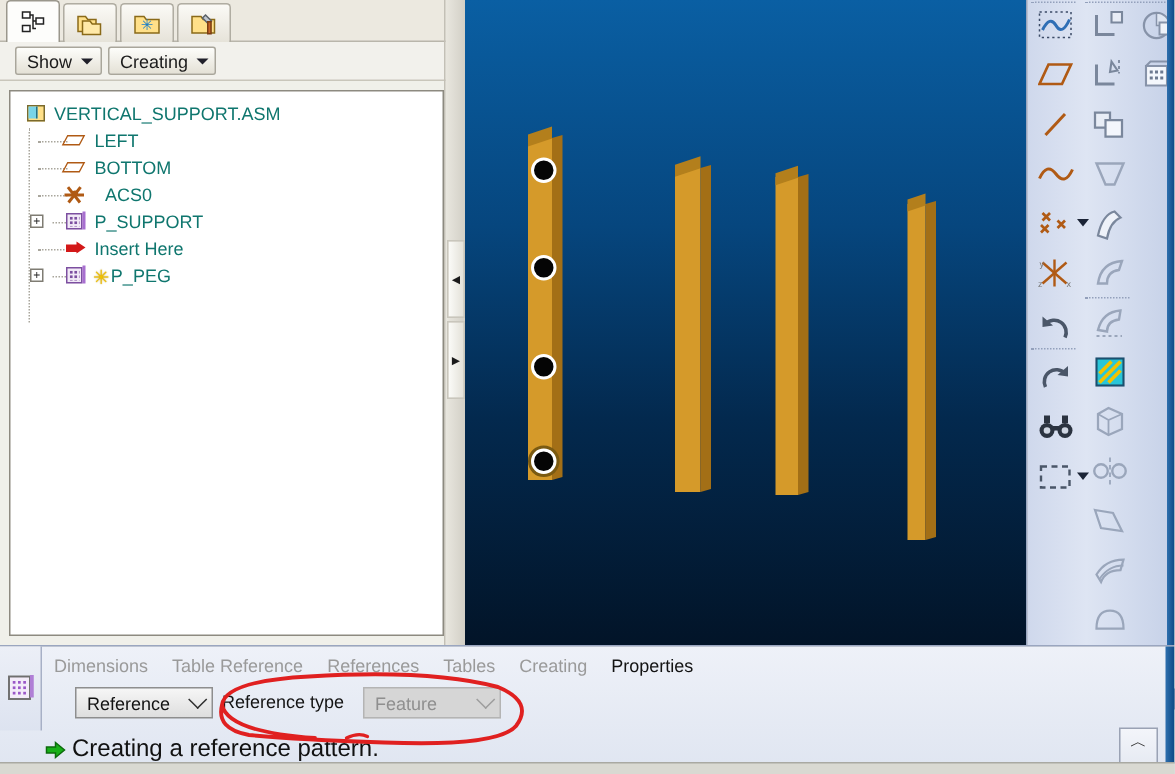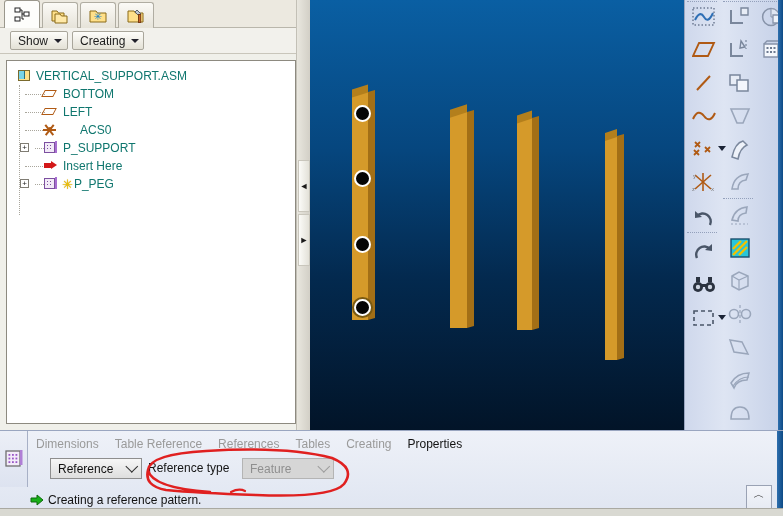--- a/index.html
+++ b/index.html
@@ -232,21 +232,21 @@
     margin-left: auto; width: 9px; height: 9px;
     border-left: 1.6px solid #2e2e2e; border-bottom: 1.6px solid #2e2e2e;
     transform: rotate(-45deg) translate(1px,-2px);
   }
   .combo.disabled .chev { border-color: #9d9d9d; }
   #ref-type-label {
     position: absolute; left: 148px; top: 30px; font-size: 12px; color: #141414;
   }
   #status-line {
     position: absolute; left: 30px; top: 58px; height: 22px;
-    display: flex; align-items: center; gap: 4px; font-size: 12px; color: #111;
+    display: flex; align-items: center; gap: 4px; font-size: 16px; color: #111;
   }
   #dash-right { position: absolute; right: 8px; top: 22px; }
   .dash-btn {
     position: absolute; width: 26px; height: 26px;
     display: flex; align-items: center; justify-content: center;
   }
   #spinner {
     position: absolute; right: 11px; top: 54px; width: 26px; height: 36px;
     border: 1px solid #9aa2b4; background: linear-gradient(#f3f5fa,#e0e5ef);
     display: flex; flex-direction: column; align-items: center; justify-content: space-around;
@@ -320,41 +320,41 @@
               <b></b>
             </span>
           <span class="lbl" style="margin-left:4px">VERTICAL_SUPPORT.ASM</span>
         </div>
 
         <div class="tree-row" style="padding-left:30px">
           <span class="dotline"></span>
           <span class="ic ic-plane">
               <i></i>
             </span>
-          <span class="lbl" style="margin-left:5px">BOTTOM</span>
+          <span class="lbl" style="margin-left:5px">LEFT</span>
         </div>
 
         <div class="tree-row" style="padding-left:30px">
           <span class="dotline"></span>
           <span class="ic ic-plane">
               <i></i>
             </span>
-          <span class="lbl" style="margin-left:5px">LEFT</span>
+          <span class="lbl" style="margin-left:5px">BOTTOM</span>
         </div>
 
 
         <div class="tree-row" style="padding-left:30px">
           <span class="dotline"></span>
           <span class="ic ic-csys">
               <i></i>
               <u></u>
               <s></s>
               <em></em>
             </span>
-          <span class="lbl" style="margin-left:22px">ACS0</span>
+          <span class="lbl" style="margin-left:12px">ACS0</span>
         </div>
 
         <div class="tree-row" style="padding-left:30px">
           <span class="expander">+</span>
           <span class="dotline" style="left:22px; width:9px"></span>
           <span class="ic ic-part">
               <i></i>
               <u></u>
               <b></b>
             </span>

